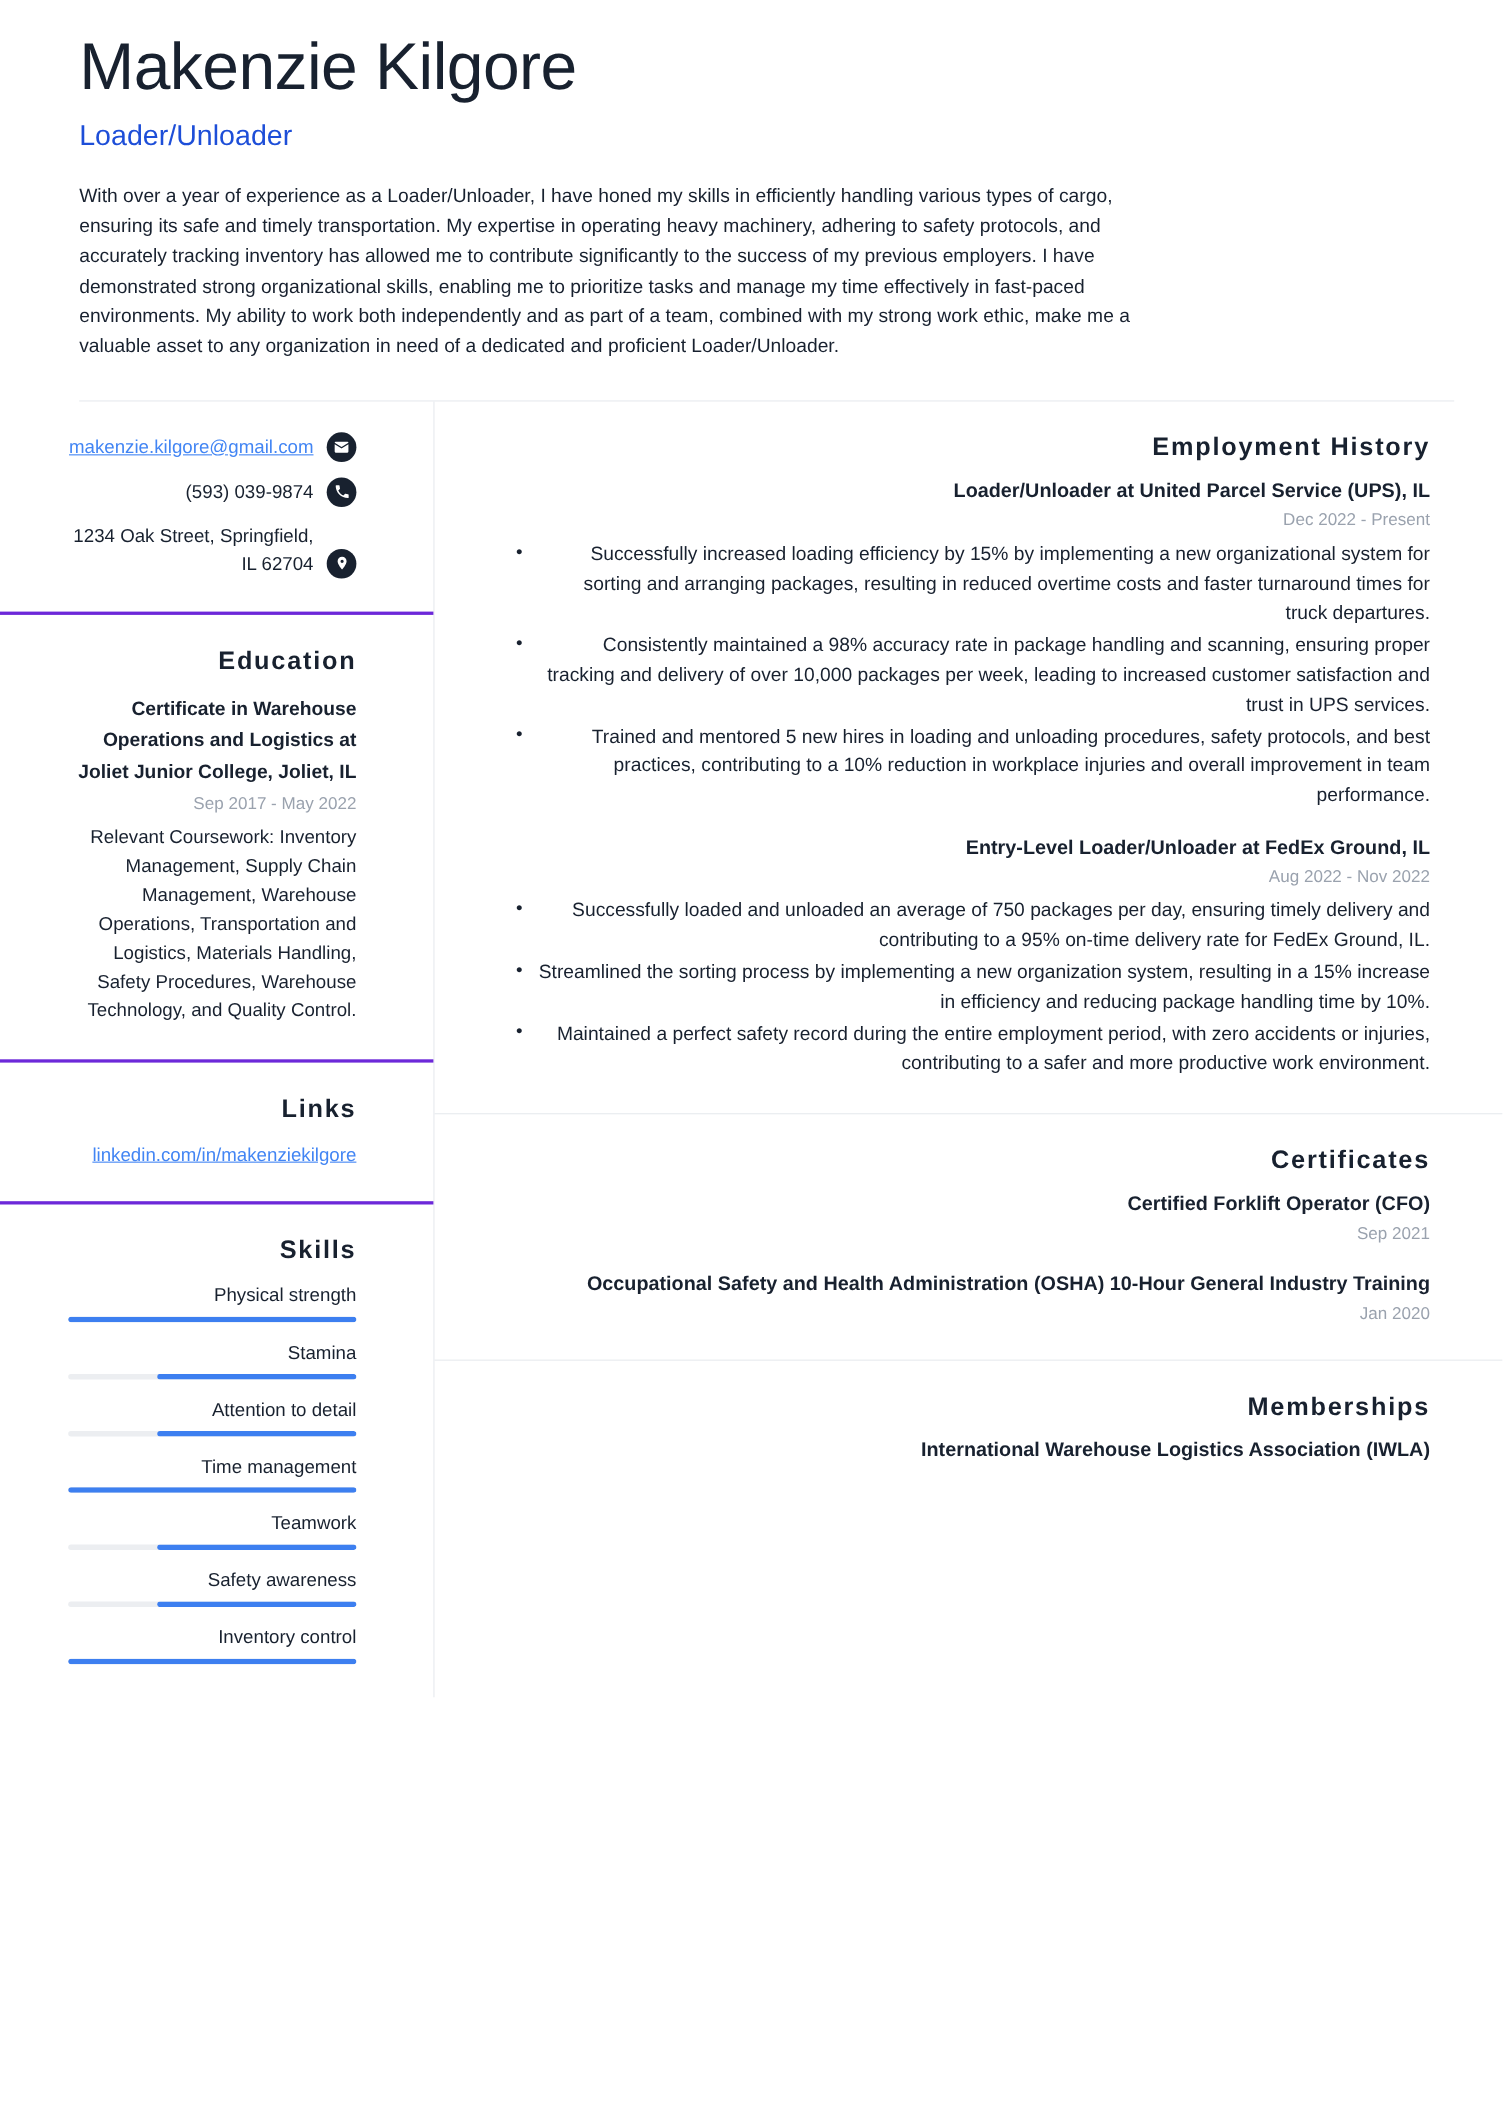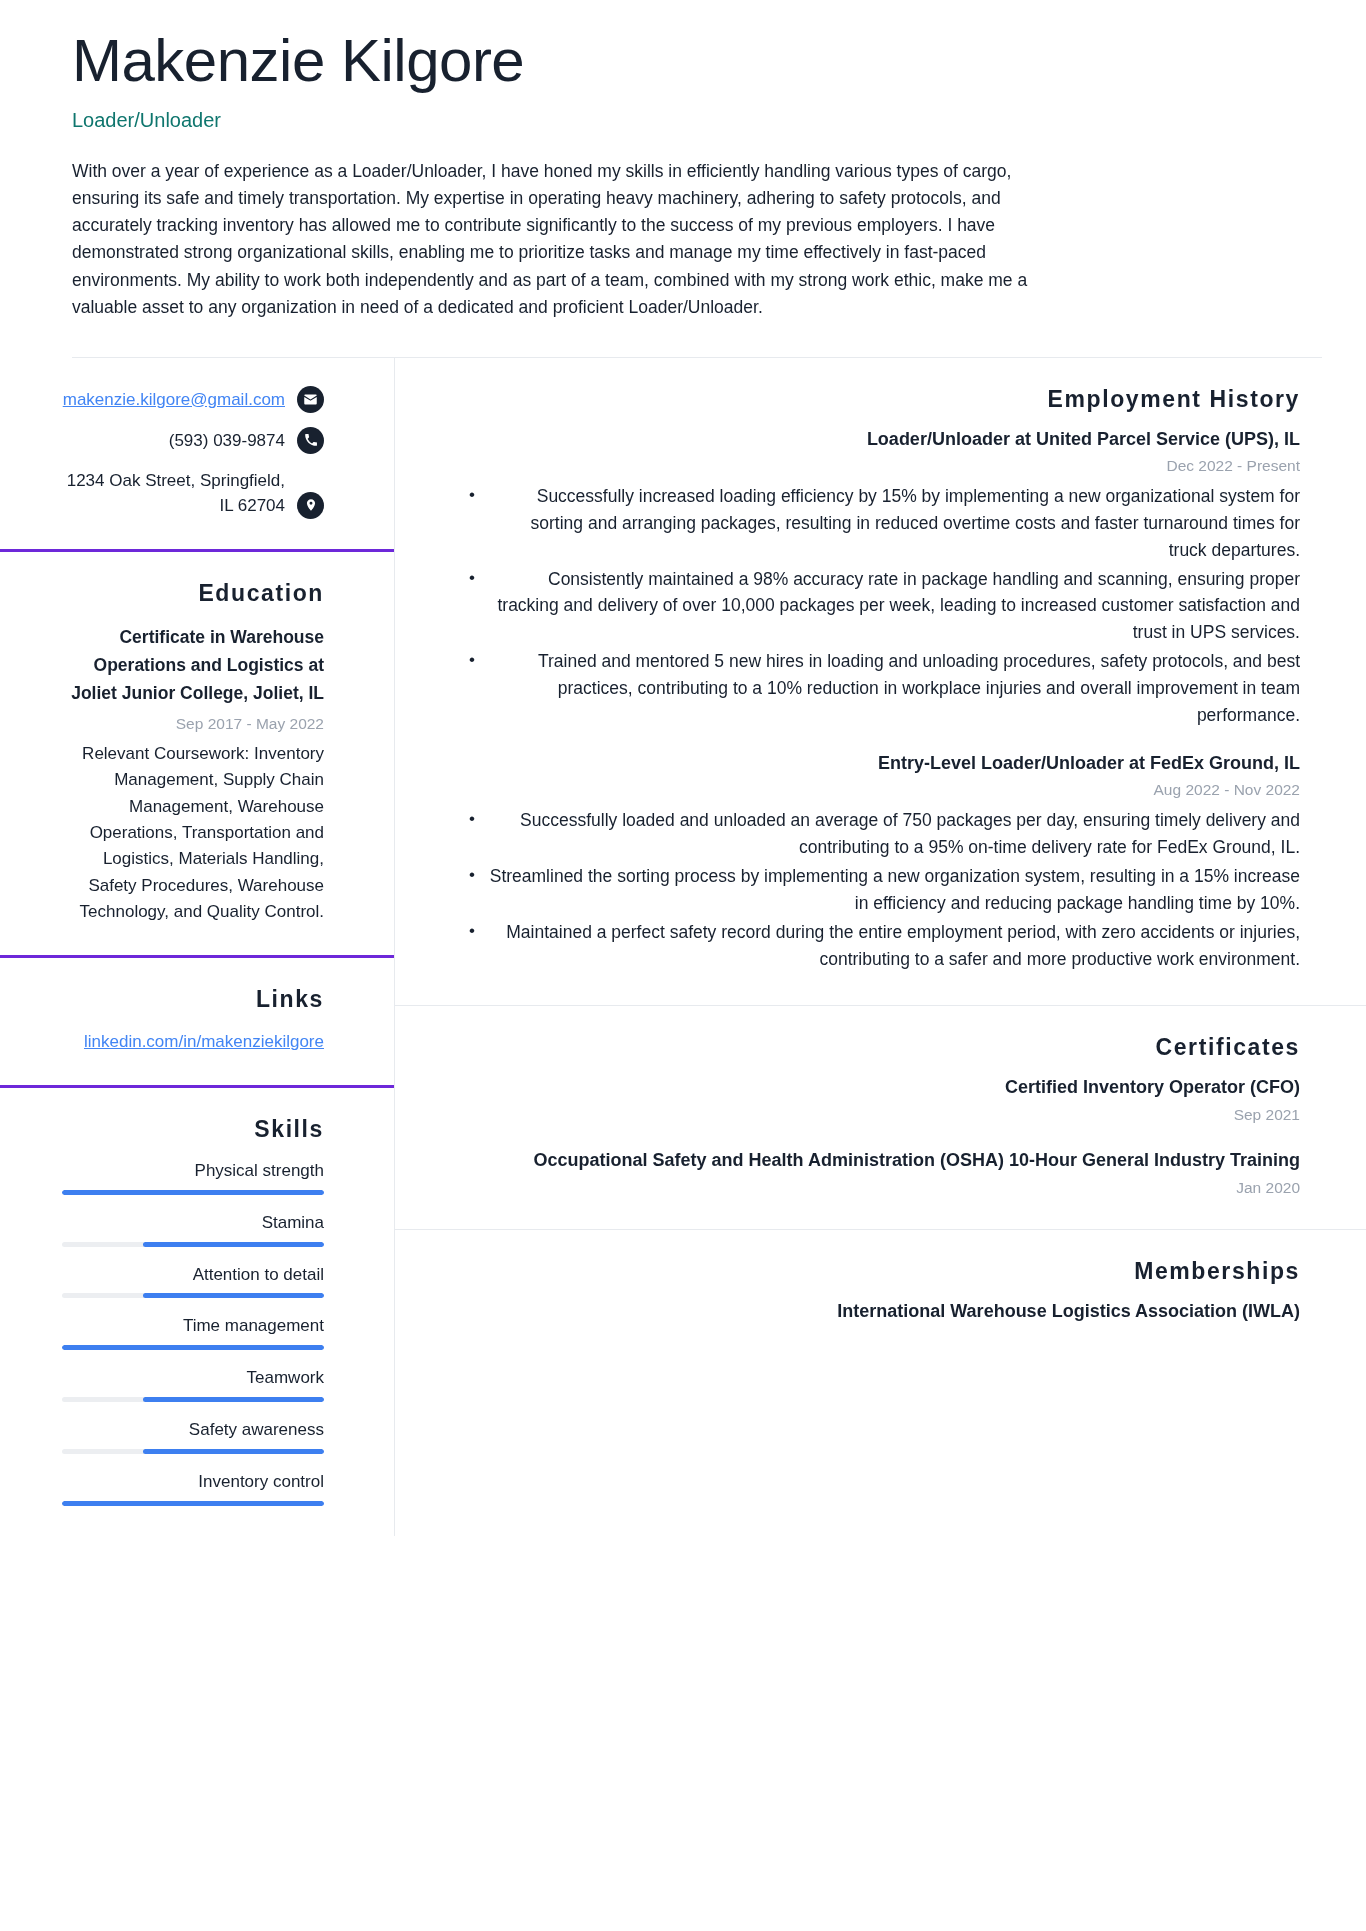--- a/index.html
+++ b/index.html
@@ -18,23 +18,23 @@
   .header { padding: 28px 44px 0 72px; }
   .name {
     font-size: 60px;
     font-weight: 400;
     line-height: 1.1;
     letter-spacing: -0.5px;
     color: #18212f;
     margin: 0 0 14px 0;
   }
   .job-title {
-    font-size: 20px;
+    font-size: 26px;
     font-weight: 400;
-    color: #0f766e;
+    color: #1d4ed8;
     margin: 0 0 26px 0;
     line-height: 1.2;
   }
   .summary {
     font-size: 17.5px;
     line-height: 1.55;
     color: #18212f;
     margin: 0;
     max-width: 1000px;
     text-align: left;
@@ -371,21 +371,21 @@
             <li>Successfully loaded and unloaded an average of 750 packages per day, ensuring timely delivery and contributing to a 95% on-time delivery rate for FedEx Ground, IL.</li>
             <li>Streamlined the sorting process by implementing a new organization system, resulting in a 15% increase in efficiency and reducing package handling time by 10%.</li>
             <li>Maintained a perfect safety record during the entire employment period, with zero accidents or injuries, contributing to a safer and more productive work environment.</li>
           </ul>
         </div>
       </section>
 
       <section class="main-block">
         <h2 class="main-heading">Certificates</h2>
         <div class="cert">
-          <div class="cert-title">Certified Inventory Operator (CFO)</div>
+          <div class="cert-title">Certified Forklift Operator (CFO)</div>
           <div class="cert-date">Sep 2021</div>
         </div>
         <div class="cert">
           <div class="cert-title">Occupational Safety and Health Administration (OSHA) 10-Hour General Industry Training</div>
           <div class="cert-date">Jan 2020</div>
         </div>
       </section>
 
       <section class="main-block">
         <h2 class="main-heading">Memberships</h2>

